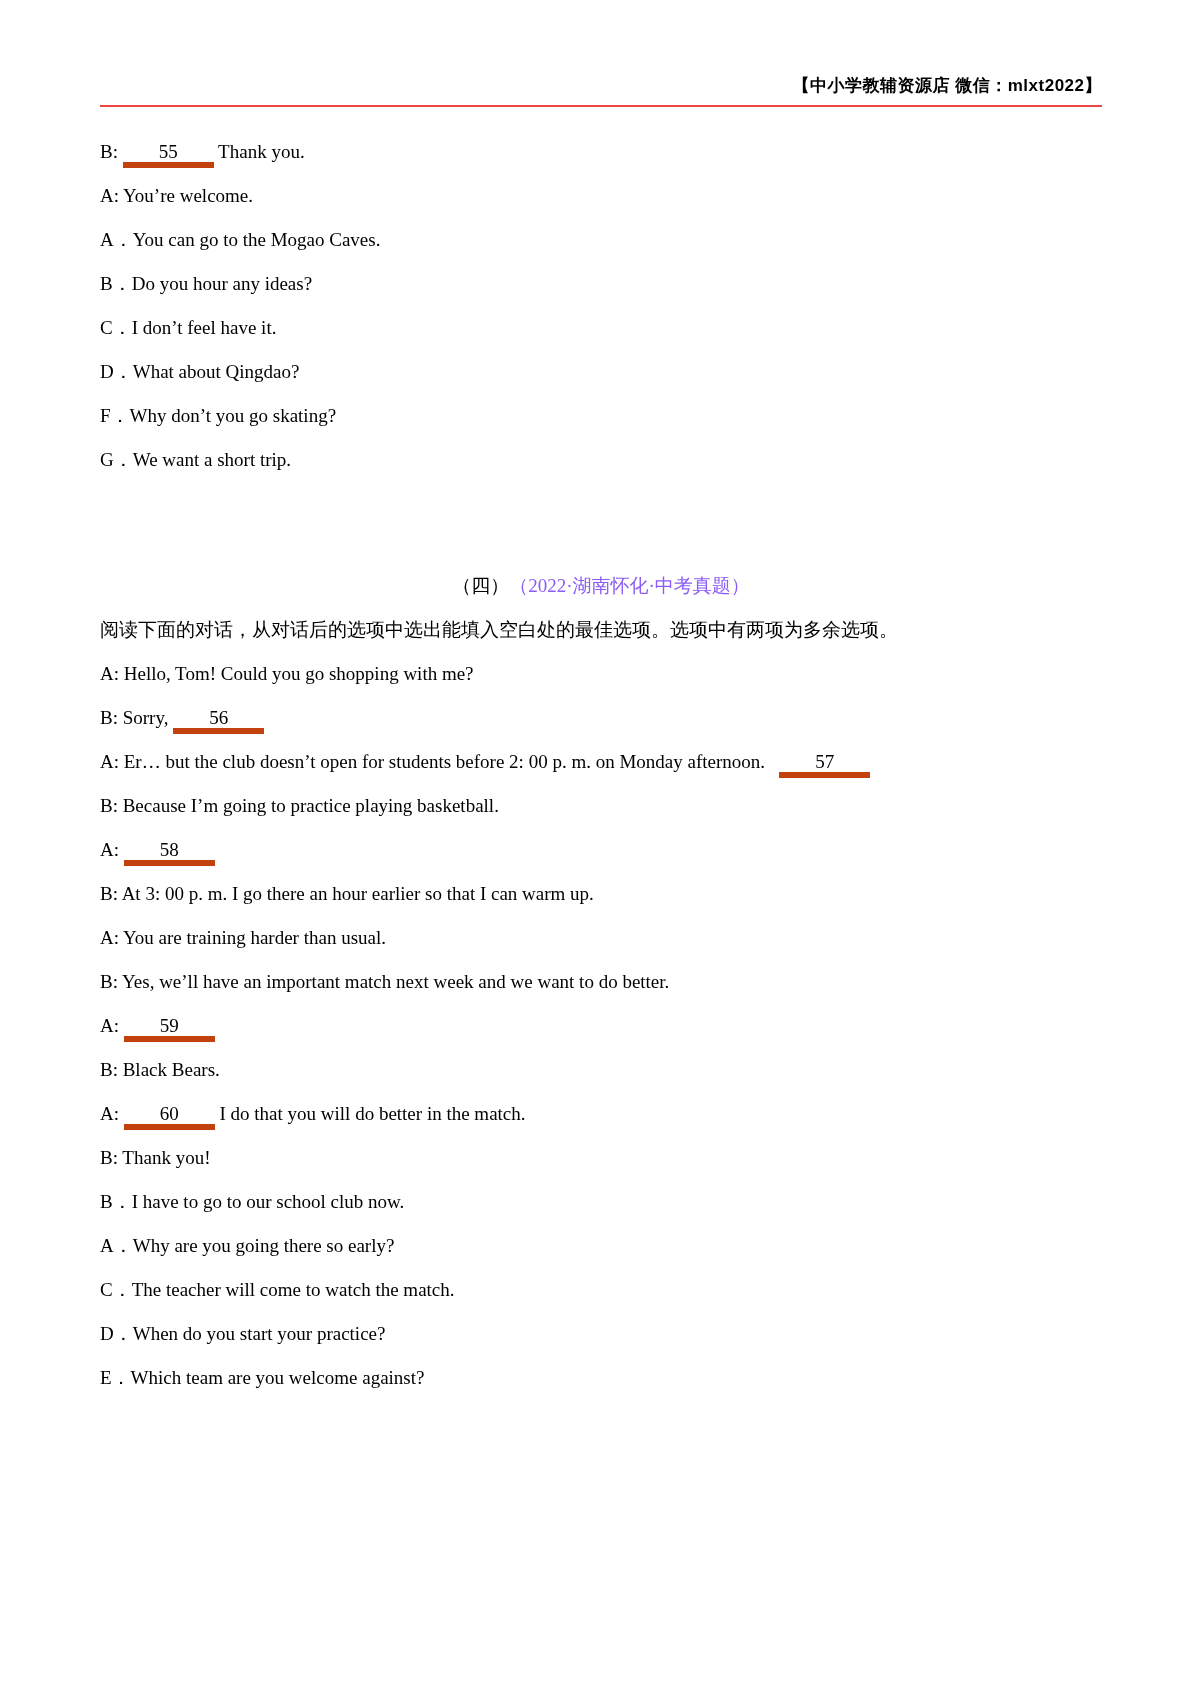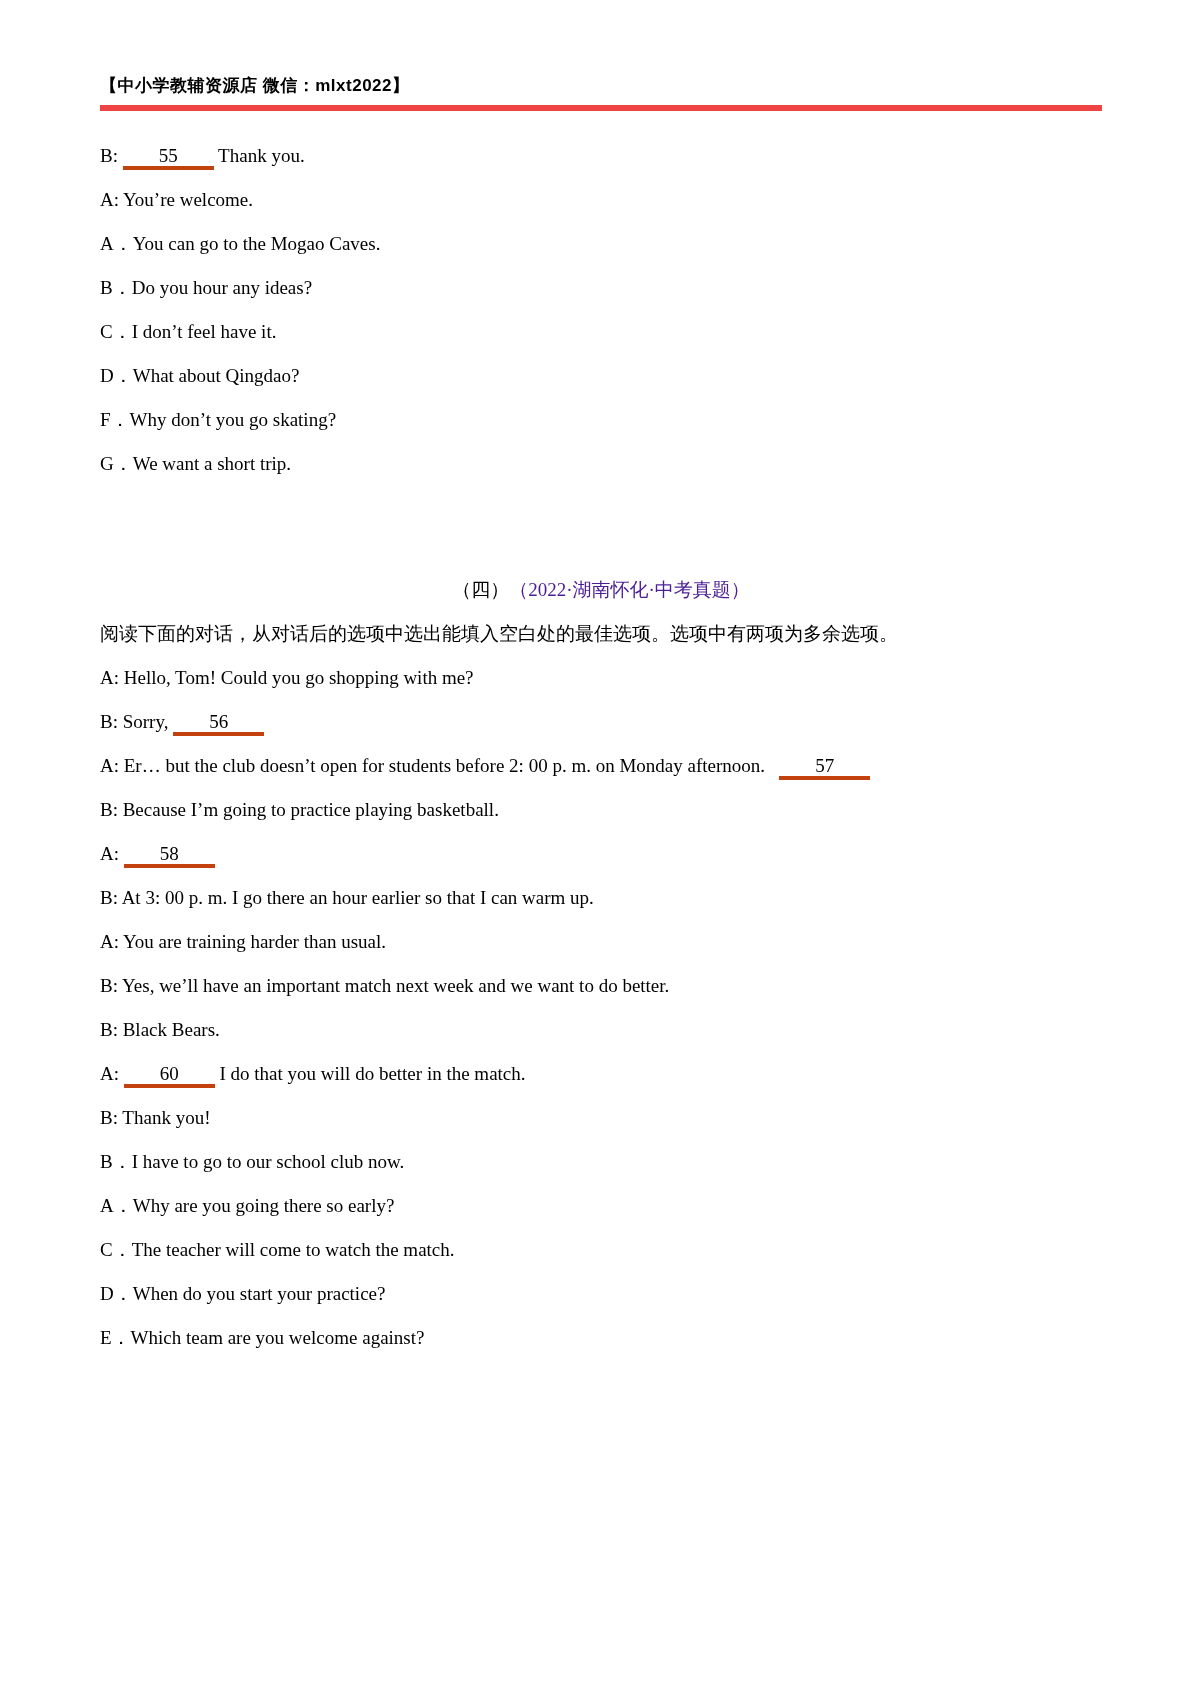--- a/index.html
+++ b/index.html
@@ -8,22 +8,22 @@
     font-family: "Liberation Serif", "DejaVu Serif", serif;
     color: #000000;
     overflow: hidden;
   }
   .page {
     width: 1200px;
     height: 1698px;
     padding: 74px 98px 0 100px;
   }
   .page-header {
-    text-align: left;
-    border-bottom: 6px solid #ef4444;
+    text-align: right;
+    border-bottom: 2px solid #ef4444;
     padding-bottom: 8px;
   }
   .header-text {
     font-family: "Liberation Sans", "DejaVu Sans", sans-serif;
     font-weight: 700;
     font-size: 17px;
     letter-spacing: 0.5px;
   }
   .content { padding-top: 34px; }
   .line {
@@ -31,23 +31,23 @@
     line-height: 22px;
     margin-bottom: 22px;
     white-space: pre-wrap;
   }
   .heading {
     font-size: 19px;
     line-height: 22px;
     text-align: center;
     margin: 104px 0 22px 0;
   }
-  .red { color: #4c1d95; }
+  .red { color: #8b5cf6; }
   .blank {
-    border-bottom: 4px solid #c2410c;
+    border-bottom: 6px solid #c2410c;
     padding: 0 36px;
     text-align: center;
   }
 </style>
 </head>
 <body>
 
 <div class="page">
 
   <header class="page-header">
@@ -71,20 +71,21 @@
     <p class="line">阅读下面的对话，从对话后的选项中选出能填入空白处的最佳选项。选项中有两项为多余选项。</p>
 
     <p class="line">A: Hello, Tom! Could you go shopping with me?</p>
     <p class="line"><span>B: Sorry, </span><span class="blank">56</span><span></span></p>
     <p class="line"><span>A: Er… but the club doesn’t open for students before 2: 00 p. m. on Monday afternoon. &nbsp;&nbsp;</span><span class="blank">57</span><span></span></p>
     <p class="line">B: Because I’m going to practice playing basketball.</p>
     <p class="line"><span>A: </span><span class="blank">58</span><span></span></p>
     <p class="line">B: At 3: 00 p. m. I go there an hour earlier so that I can warm up.</p>
     <p class="line">A: You are training harder than usual.</p>
     <p class="line">B: Yes, we’ll have an important match next week and we want to do better.</p>
+    <p class="line"><span>A: </span><span class="blank">59</span><span></span></p>
     <p class="line">B: Black Bears.</p>
     <p class="line"><span>A: </span><span class="blank">60</span><span> I do that you will do better in the match.</span></p>
     <p class="line">B: Thank you!</p>
 
     <p class="line">B．I have to go to our school club now.</p>
     <p class="line">A．Why are you going there so early?</p>
     <p class="line">C．The teacher will come to watch the match.</p>
     <p class="line">D．When do you start your practice?</p>
     <p class="line">E．Which team are you welcome against?</p>
 

